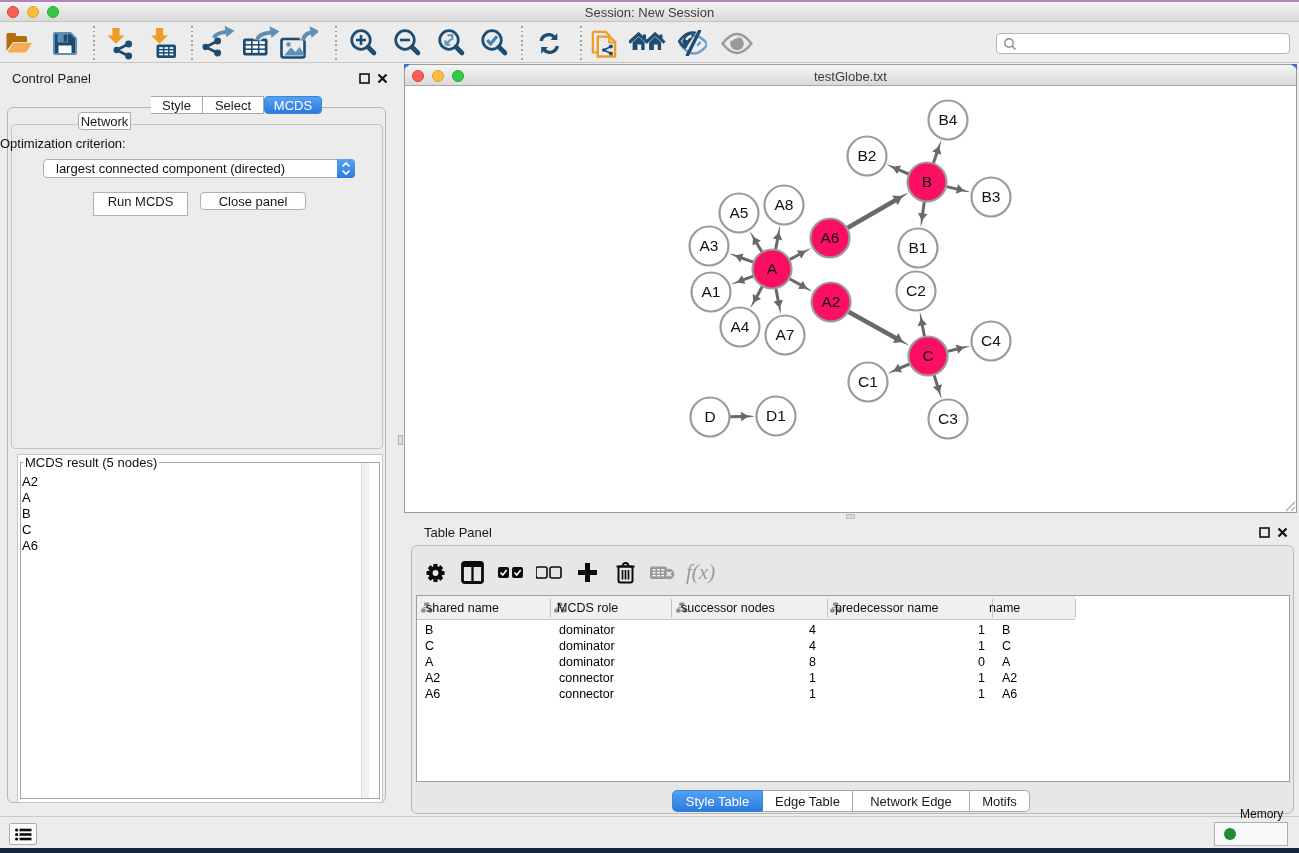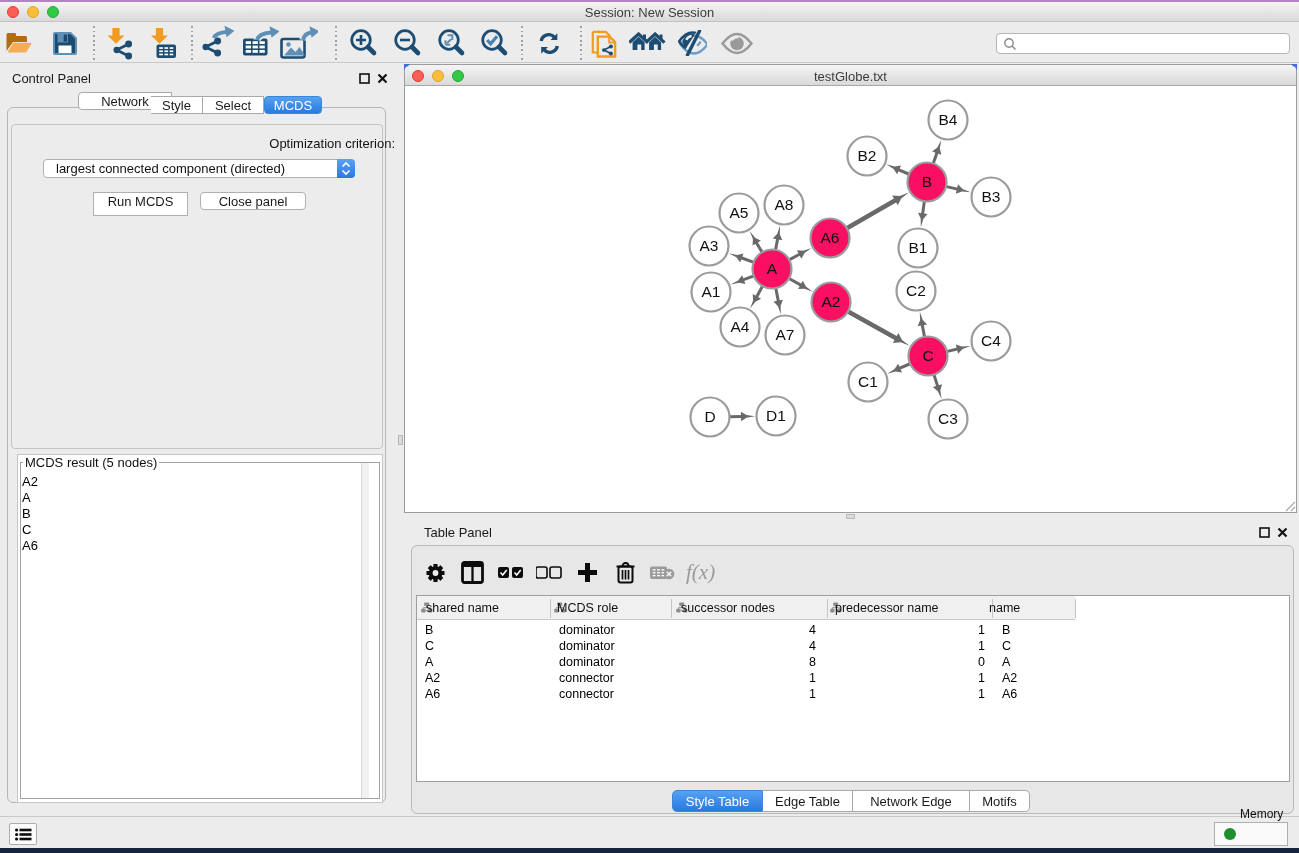--- a/index.html
+++ b/index.html
@@ -164,25 +164,25 @@
 
 <div class="abs" style="left:12px;top:71px;font-size:13px;color:#1a1a1a">Control Panel</div>
 <svg class="abs" style="left:359px;top:73px" width="11" height="11" viewBox="0 0 11 11">
     <rect x="1" y="1" width="9" height="9" fill="none" stroke="#111" stroke-width="1.6"></rect>
   </svg>
 <svg class="abs" style="left:377px;top:73px" width="11" height="11" viewBox="0 0 11 11">
     <path d="M1.5 1.5 L9.5 9.5 M9.5 1.5 L1.5 9.5" stroke="#111" stroke-width="2.2"></path>
   </svg>
 <div class="abs" style="left:7px;top:107px;width:379px;height:696px;border:1px solid #b6b6b6;border-radius:6px;background:#ececec"></div>
 <div class="abs" style="left:11px;top:124px;width:372px;height:325px;border:1px solid #c4c4c4;border-radius:4px"></div>
-<div class="abs tab" style="left:78px;top:92px;width:94px;height:18px;line-height:17px;border-radius:4px 0 0 4px">Network</div>
+<div class="abs tab" style="left:78px;top:112px;width:53px;height:18px;line-height:17px;border-radius:4px 0 0 4px">Network</div>
 <div class="abs tab" style="left:151px;top:96px;width:52px;height:18px;line-height:17px;border-left:none">Style</div>
 <div class="abs tab" style="left:203px;top:96px;width:61px;height:18px;line-height:17px;border-left:none">Select</div>
 <div class="abs tab bluetab" style="left:264px;top:96px;width:58px;height:18px;line-height:17px;border-radius:4px">MCDS</div>
-<div class="abs" style="left:0;top:136px;width:395px;text-align:right;font-size:13px;color:#111">Optimization criterion:</div>
+<div class="abs" style="left:0;top:136px;width:395px;text-align:left;font-size:13px;color:#111">Optimization criterion:</div>
 <div class="abs" style="left:43px;top:159px;width:312px;height:19px;background:#fff;border:1px solid #b0b0b0;border-radius:4px"></div>
 <div class="abs" style="left:56px;top:161px;font-size:13px;color:#111">largest connected component (directed)</div>
 <div class="abs" style="left:337px;top:159px;width:18px;height:19px;background:linear-gradient(#57a3f3,#2a7ae0);border-radius:0 4px 4px 0"></div>
 <svg class="abs" style="left:340px;top:161px" width="12" height="15" viewBox="0 0 12 15">
     <path d="M2.5 5.5 L6 2 L9.5 5.5 M2.5 9.5 L6 13 L9.5 9.5" stroke="#fff" stroke-width="1.7" fill="none"></path>
   </svg>
 <div class="abs tab" style="left:93px;top:192px;width:95px;height:24px;line-height:17px;border-radius:0;border-color:#b0b0b0">Run MCDS</div>
 <div class="abs tab" style="left:200px;top:192px;width:106px;height:18px;line-height:17px;border-radius:4px;border-color:#b0b0b0">Close panel</div>
 <div class="abs" style="left:17px;top:454px;width:366px;height:349px;background:#fff;border:1px solid #c6c6c6"></div>
 <div class="abs" style="left:20px;top:462px;width:360px;height:337px;border:1px solid #a2a2a2"></div>

